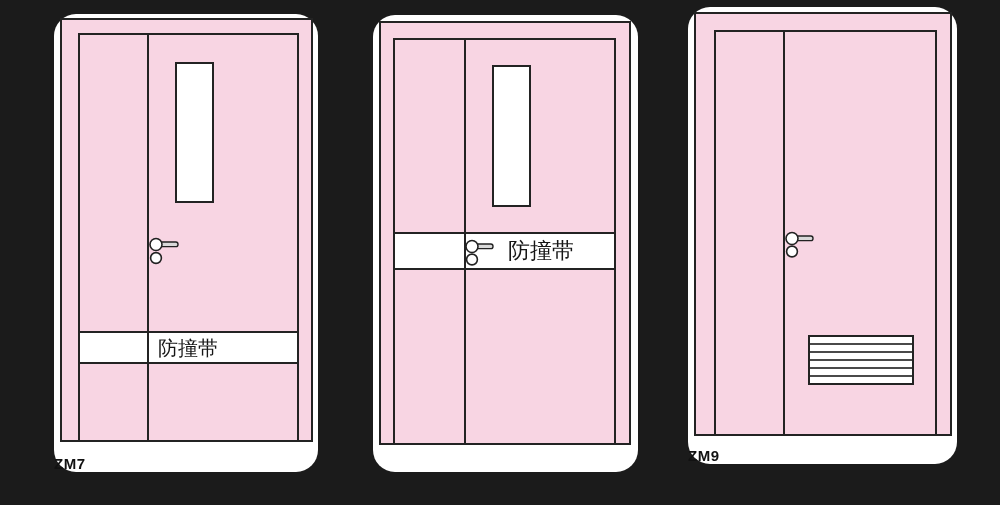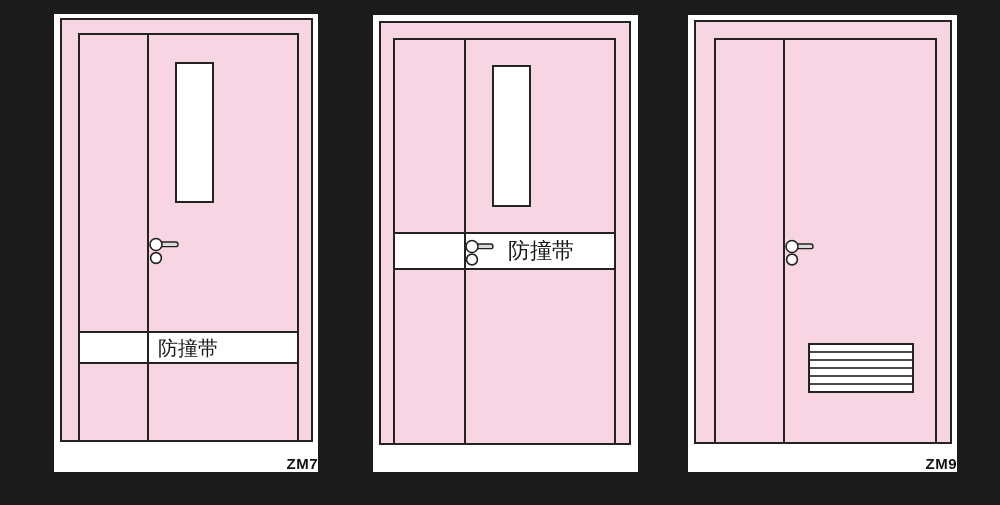--- a/index.html
+++ b/index.html
@@ -6,37 +6,37 @@
     --background:#1b1b1b;
     --door-fill:#f8d5e3;
     --outline:#232323;
     --panel:#ffffff;
     --slat-line:#4a4a4a;
   }
   *{margin:0;padding:0;box-sizing:border-box}
   html,body{width:1000px;height:505px;overflow:hidden;background:var(--background);}
   .canvas{position:relative;width:1000px;height:505px;background:var(--background);
           font-family:"Liberation Sans",sans-serif;}
-  .card{position:absolute;background:var(--panel);}
+  .card{position:absolute;background:var(--panel);border-radius:22px;}
   .frame{position:absolute;background:var(--door-fill);border:2px solid var(--outline);}
   .leaves{position:absolute;background:var(--door-fill);border:2px solid var(--outline);}
   .window{position:absolute;background:var(--panel);border:2px solid var(--outline);}
   .band{position:absolute;background:var(--panel);
         border-top:2px solid var(--outline);border-bottom:2px solid var(--outline);
         display:flex;align-items:center;}
   .band-label{font-family:"Liberation Serif","DejaVu Serif",serif;color:#161616;
               white-space:nowrap;line-height:1;}
   .divider{position:absolute;width:2px;background:var(--outline);}
   .handle{position:absolute;width:40px;height:34px;}
   .handle circle{fill:#fff;stroke:#222;stroke-width:1.6px;}
   .handle .lever{fill:#d9d9d9;stroke:#222;stroke-width:1.4px;}
   .louver{position:absolute;background:var(--panel);border:2px solid var(--outline);
           display:flex;flex-direction:column;justify-content:space-evenly;}
   .slat-line{display:block;width:100%;height:2px;background:var(--slat-line);}
-  .code{position:absolute;left:0;width:100%;top:440px;text-align:right;
+  .code{position:absolute;left:0;width:100%;top:440px;text-align:left;
         font-weight:bold;font-size:15px;letter-spacing:.5px;color:#111;}
 
   
   #card-zm7{left:54px;top:14px;width:264px;height:458px;}
   #card-zm7 .frame{left:6px;top:4px;width:253px;height:424px;}
   #card-zm7 .leaves{left:24px;top:19px;width:221px;height:409px;}
   #card-zm7 .window{left:121px;top:48px;width:39px;height:141px;}
   #card-zm7 .band{left:26px;top:317px;width:217px;height:33px;}
   #card-zm7 .band-label{font-size:20px;margin-left:78px;}
   #card-zm7 .divider{left:93px;top:19px;height:409px;}
@@ -47,21 +47,21 @@
   #card-zm8{left:373px;top:15px;width:265px;height:457px;}
   #card-zm8 .frame{left:6px;top:6px;width:252px;height:424px;}
   #card-zm8 .leaves{left:20px;top:23px;width:223px;height:407px;}
   #card-zm8 .window{left:119px;top:50px;width:39px;height:142px;}
   #card-zm8 .band{left:22px;top:217px;width:219px;height:38px;}
   #card-zm8 .band-label{font-size:22px;margin-left:113px;}
   #card-zm8 .divider{left:91px;top:23px;height:407px;}
   #card-zm8 .handle{left:92px;top:223px;}
 
   
-  #card-zm9{left:688px;top:15px;width:269px;height:457px;}
+  #card-zm9{left:688px;top:7px;width:269px;height:457px;}
   #card-zm9 .frame{left:6px;top:5px;width:258px;height:424px;}
   #card-zm9 .leaves{left:26px;top:23px;width:223px;height:406px;}
   #card-zm9 .divider{left:95px;top:23px;height:406px;}
   #card-zm9 .handle{left:96px;top:223px;}
   #card-zm9 .louver{left:120px;top:328px;width:106px;height:50px;}
 </style>
 </head>
 <body>
 
 <div class="canvas">

